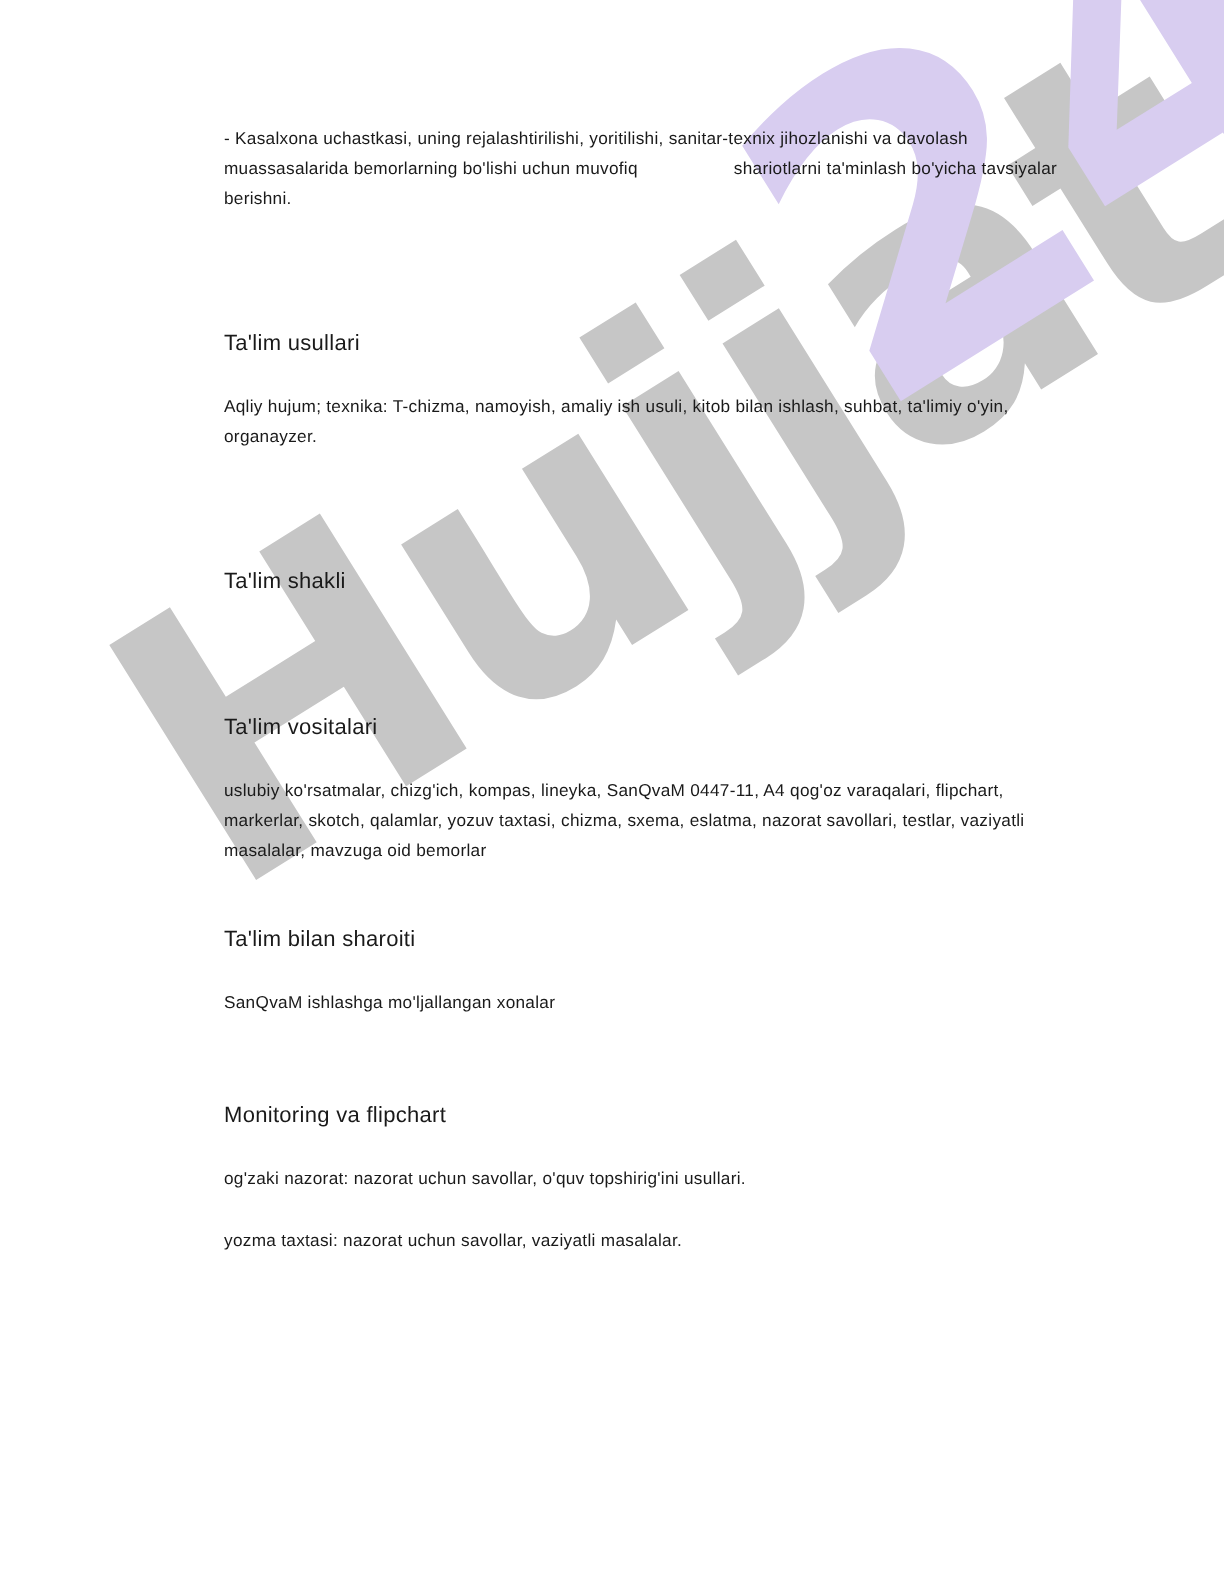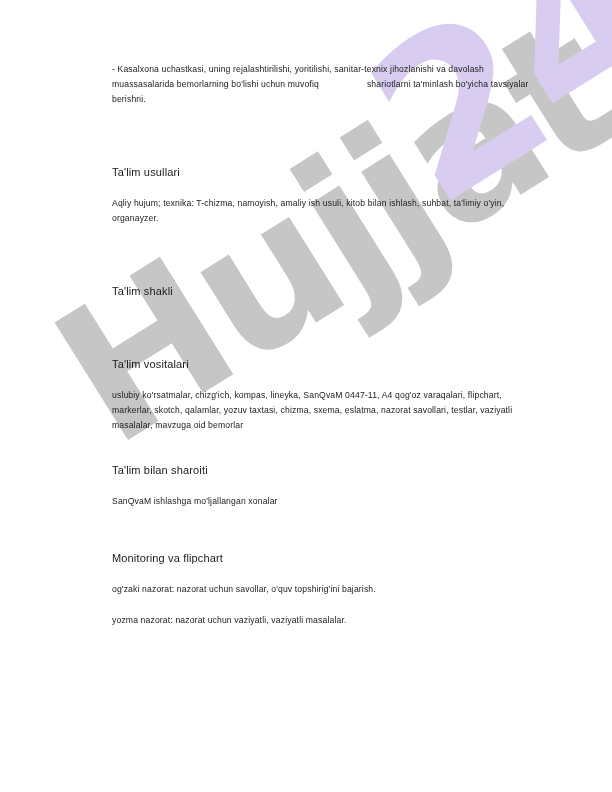--- a/index.html
+++ b/index.html
@@ -118,18 +118,18 @@
     <div class="sp-md"></div>
 
     <p class="heading">Ta'lim bilan sharoiti</p>
     <div class="sp-sm"></div>
     <p class="para">SanQvaM ishlashga mo'ljallangan xonalar</p>
 
     <div class="sp-lg"></div>
 
     <p class="heading">Monitoring va flipchart</p>
     <div class="sp-sm"></div>
-    <p class="para">og'zaki nazorat: nazorat uchun savollar, o'quv topshirig'ini bajarish.</p>
+    <p class="para">og'zaki nazorat: nazorat uchun savollar, o'quv topshirig'ini usullari.</p>
     <div class="sp-sm"></div>
-    <p class="para">yozma nazorat: nazorat uchun vaziyatli, vaziyatli masalalar.</p>
+    <p class="para">yozma taxtasi: nazorat uchun savollar, vaziyatli masalalar.</p>
 
   </div>
 </div>
 
 </body></html>

